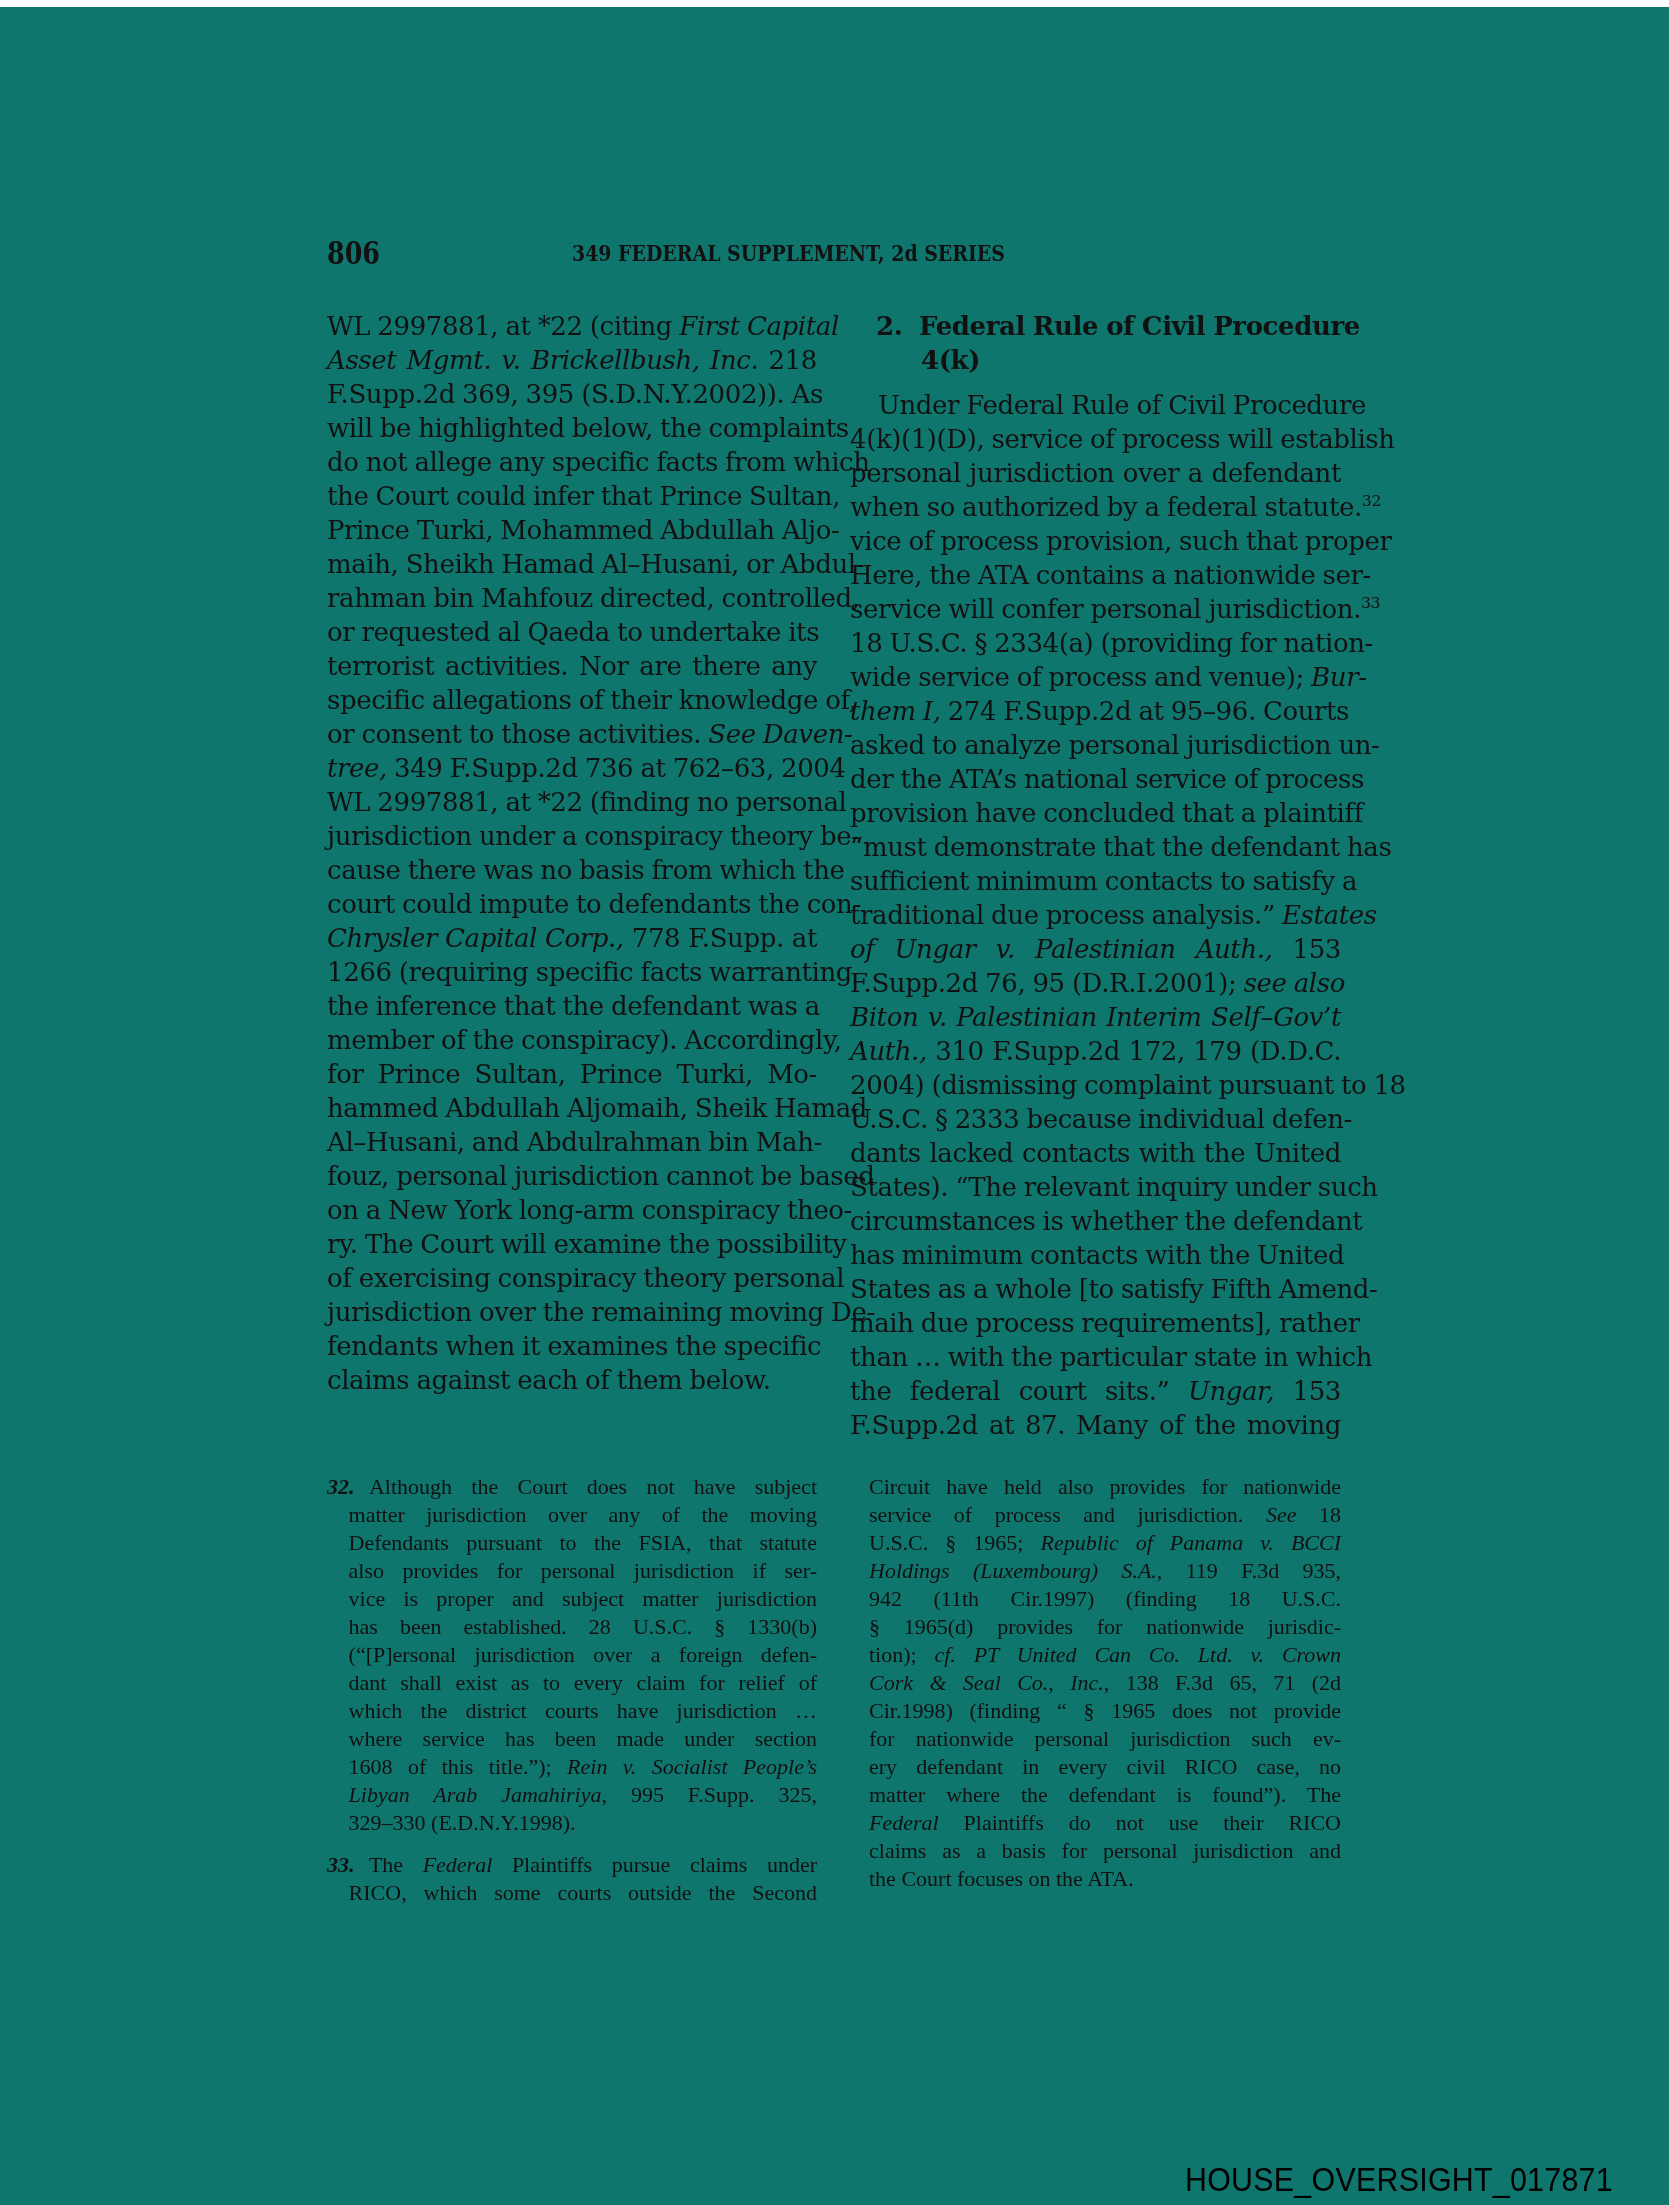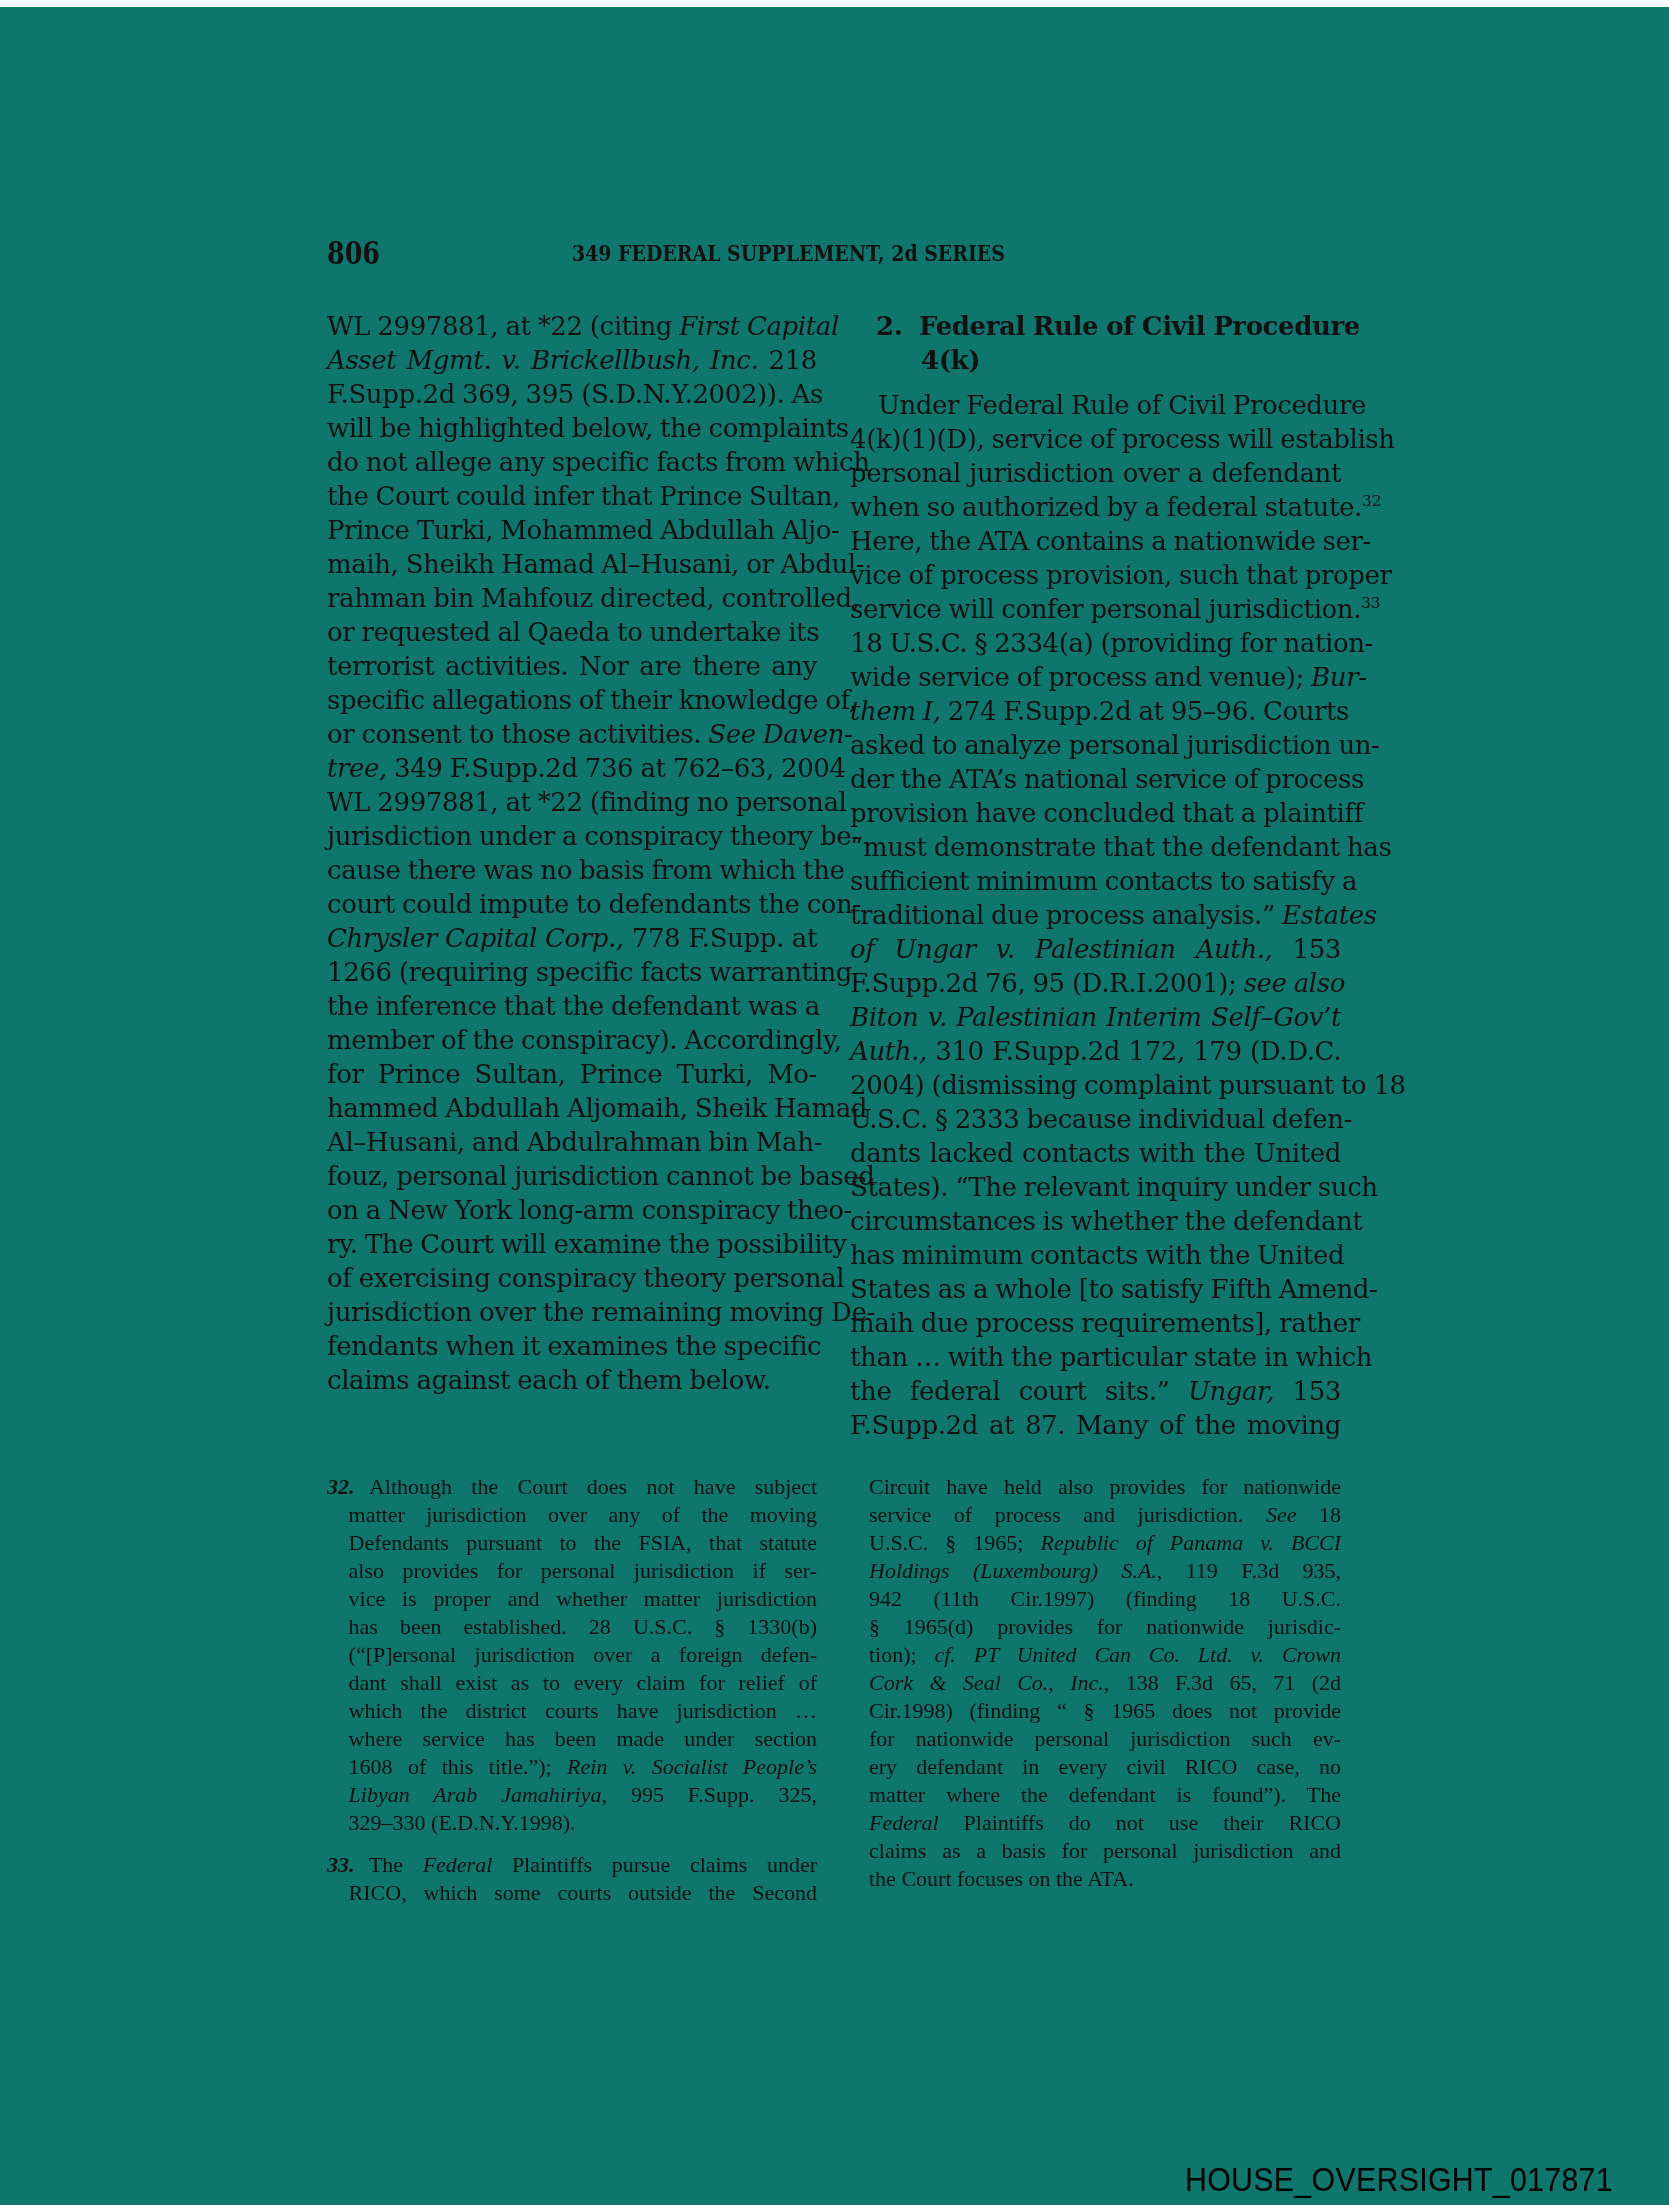--- a/index.html
+++ b/index.html
@@ -91,22 +91,22 @@
     <div class="ln heading">
       <span class="hnum">2.</span><span class="htext">Federal Rule of Civil Procedure</span>
     </div>
     <div class="ln heading-cont">4(k)</div>
     <div class="gap"></div>
     <div id="col-right-body">
         <div class="ln indent">Under Federal Rule of Civil Procedure</div>
         <div class="ln">4(k)(1)(D), service of process will establish</div>
         <div class="ln">personal jurisdiction over a defendant</div>
         <div class="ln">when so authorized by a federal statute.<sup>32</sup></div>
+        <div class="ln">vice of process provision, such that proper</div>
         <div class="ln">Here, the ATA contains a nationwide ser-</div>
-        <div class="ln">vice of process provision, such that proper</div>
         <div class="ln">service will confer personal jurisdiction.<sup>33</sup></div>
         <div class="ln">18 U.S.C. § 2334(a) (providing for nation-</div>
         <div class="ln">wide service of process and venue); <i>Bur-</i></div>
         <div class="ln"><i>them I,</i> 274 F.Supp.2d at 95–96. Courts</div>
         <div class="ln">asked to analyze personal jurisdiction un-</div>
         <div class="ln">der the ATA’s national service of process</div>
         <div class="ln">provision have concluded that a plaintiff</div>
         <div class="ln">“must demonstrate that the defendant has</div>
         <div class="ln">sufficient minimum contacts to satisfy a</div>
         <div class="ln">traditional due process analysis.” <i>Estates</i></div>
@@ -126,21 +126,21 @@
         <div class="ln">the federal court sits.” <i>Ungar,</i> 153</div>
         <div class="ln">F.Supp.2d at 87. Many of the moving</div>
       </div>
   </div>
 
   <div class="fn-col fn-left" id="fn-left">
       <div class="fl"><span class="fnnum">32.</span>Although the Court does not have subject</div>
       <div class="fl hang">matter jurisdiction over any of the moving</div>
       <div class="fl hang">Defendants pursuant to the FSIA, that statute</div>
       <div class="fl hang">also provides for personal jurisdiction if ser-</div>
-      <div class="fl hang">vice is proper and whether matter jurisdiction</div>
+      <div class="fl hang">vice is proper and subject matter jurisdiction</div>
       <div class="fl hang">has been established. 28 U.S.C. § 1330(b)</div>
       <div class="fl hang">(“[P]ersonal jurisdiction over a foreign defen-</div>
       <div class="fl hang">dant shall exist as to every claim for relief of</div>
       <div class="fl hang">which the district courts have jurisdiction …</div>
       <div class="fl hang">where service has been made under section</div>
       <div class="fl hang">1608 of this title.”); <i>Rein v. Socialist People’s</i></div>
       <div class="fl hang"><i>Libyan Arab Jamahiriya,</i> 995 F.Supp. 325,</div>
       <div class="fl hang last">329–330 (E.D.N.Y.1998).</div>
       <div class="fn-gap"></div>
       <div class="fl"><span class="fnnum">33.</span>The <i>Federal</i> Plaintiffs pursue claims under</div>

